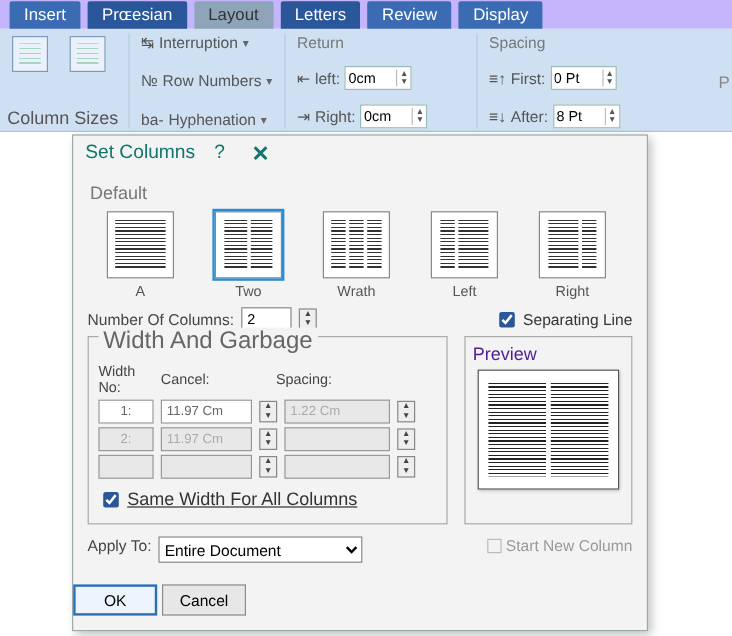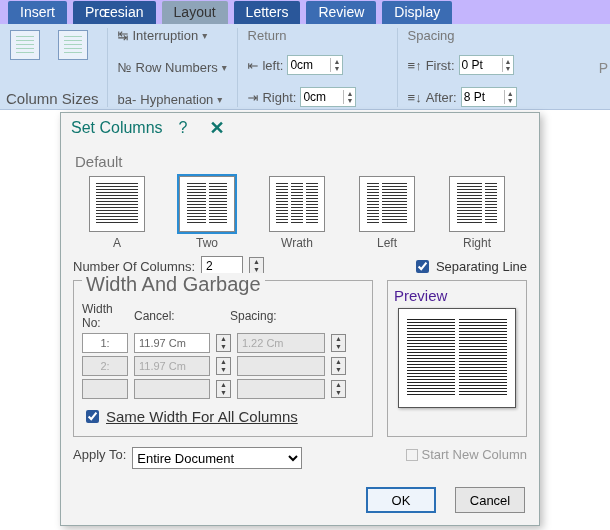--- a/index.html
+++ b/index.html
@@ -50,21 +50,21 @@
   .tbl-row .cell.dis { background:#e8e8e8; color:#aaa; }
   .c-idx{width:46px;justify-content:center;} .c-w{width:76px;} .c-s{width:88px;}
   .preview-box { border:1px solid #aaa; padding:6px; width:140px; }
   .pv-legend { color:#4c1d95; font-size:15px; margin-bottom:4px; }
   .pv-page { width:118px; height:100px; margin:4px auto; border:1px solid #555; background:#fff; box-shadow:1px 1px 3px rgba(0,0,0,.3); display:flex; gap:4px; padding:10px 8px; }
   .pv-col { flex:1; background:repeating-linear-gradient(#222,#222 1px, transparent 1px, transparent 3px); }
   .apply-row { display:flex; align-items:flex-start; gap:6px; margin-top:10px; }
   .apply-row select { width:170px; height:22px; border:1px solid #888; background:#fff; font-size:13px; }
   .start-new { margin-left:auto; color:#9a9a9a; font-size:13px; display:flex; align-items:center; gap:4px;}
   .start-new .box { width:12px;height:12px;border:1px solid #bbb; }
-  .dlg-btns { display:flex; gap:19px; justify-content:flex-end; padding:8px 14px 12px 0; }
+  .dlg-btns { display:flex; gap:4px; padding:8px 14px 12px 0; }
   .btn { width:70px; height:26px; border:1px solid #8a8a8a; background:#e7e7e7; font-size:13px; cursor:pointer; }
   .btn.primary { border:2px solid #2a6fb5; background:#eef4fb; }
 </style>
 </head>
 <body>
 
 <div class="tabs">
   <div class="tab sub">Insert</div>
   <div class="tab">Prɶesian</div>
   <div class="tab active">Layout</div>

